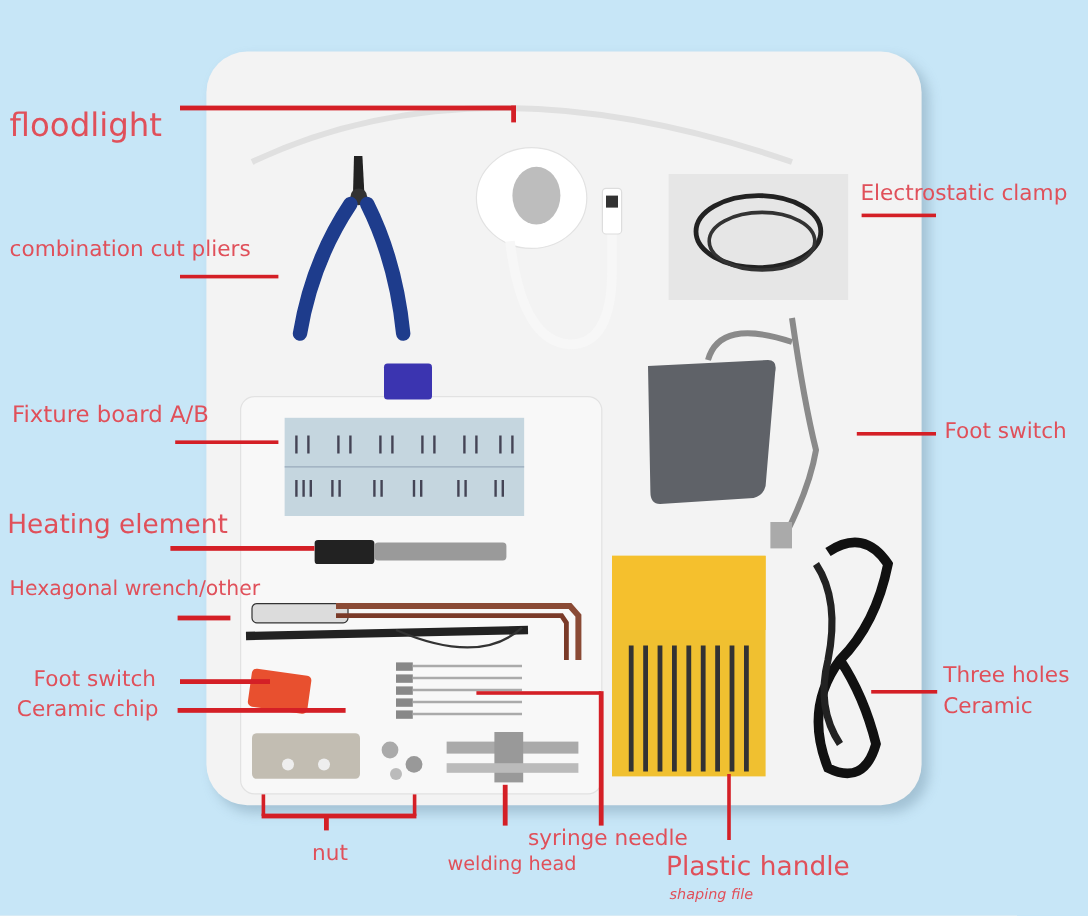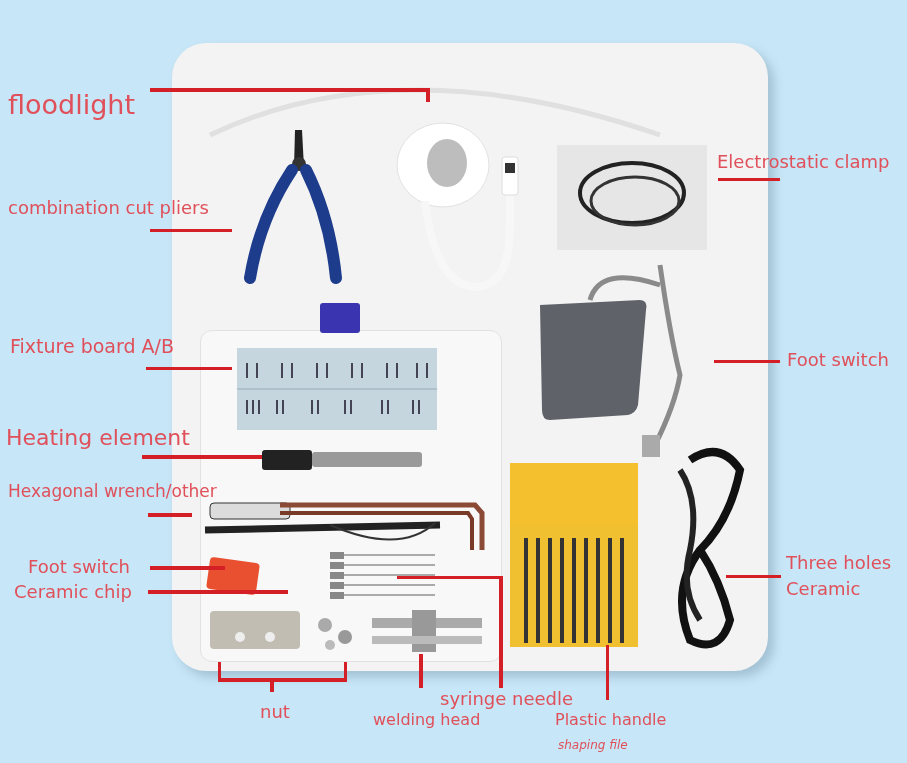--- a/index.html
+++ b/index.html
@@ -178,21 +178,21 @@
 <span class="lbl" style="left:260px;top:703px;font-size:18px;">nut</span>
 
 <div class="ln" style="left:419px;top:654px;width:4px;height:34px;"></div>
 <span class="lbl" style="left:373px;top:712px;font-size:16px;">welding head</span>
 
 <div class="ln" style="left:397px;top:576px;width:104px;height:3px;"></div>
 <div class="ln" style="left:499px;top:576px;width:4px;height:112px;"></div>
 <span class="lbl" style="left:440px;top:690px;font-size:18px;">syringe needle</span>
 
 <div class="ln" style="left:606px;top:645px;width:3px;height:55px;"></div>
-<span class="lbl" style="left:555px;top:712px;font-size:16px;">Plastic handle</span>
+<span class="lbl" style="left:555px;top:712px;font-size:22px;">Plastic handle</span>
 <span class="lbl" style="left:558px;top:739px;font-size:12px;font-style:italic;">shaping file</span>
 
 <span class="lbl" style="left:717px;top:153px;font-size:18px;">Electrostatic clamp</span>
 <div class="ln" style="left:718px;top:178px;width:62px;height:3px;"></div>
 
 <div class="ln" style="left:714px;top:360px;width:66px;height:3px;"></div>
 <span class="lbl" style="left:787px;top:351px;font-size:18px;">Foot switch</span>
 
 <div class="ln" style="left:726px;top:575px;width:55px;height:3px;"></div>
 <span class="lbl" style="left:786px;top:554px;font-size:18px;">Three holes</span>

